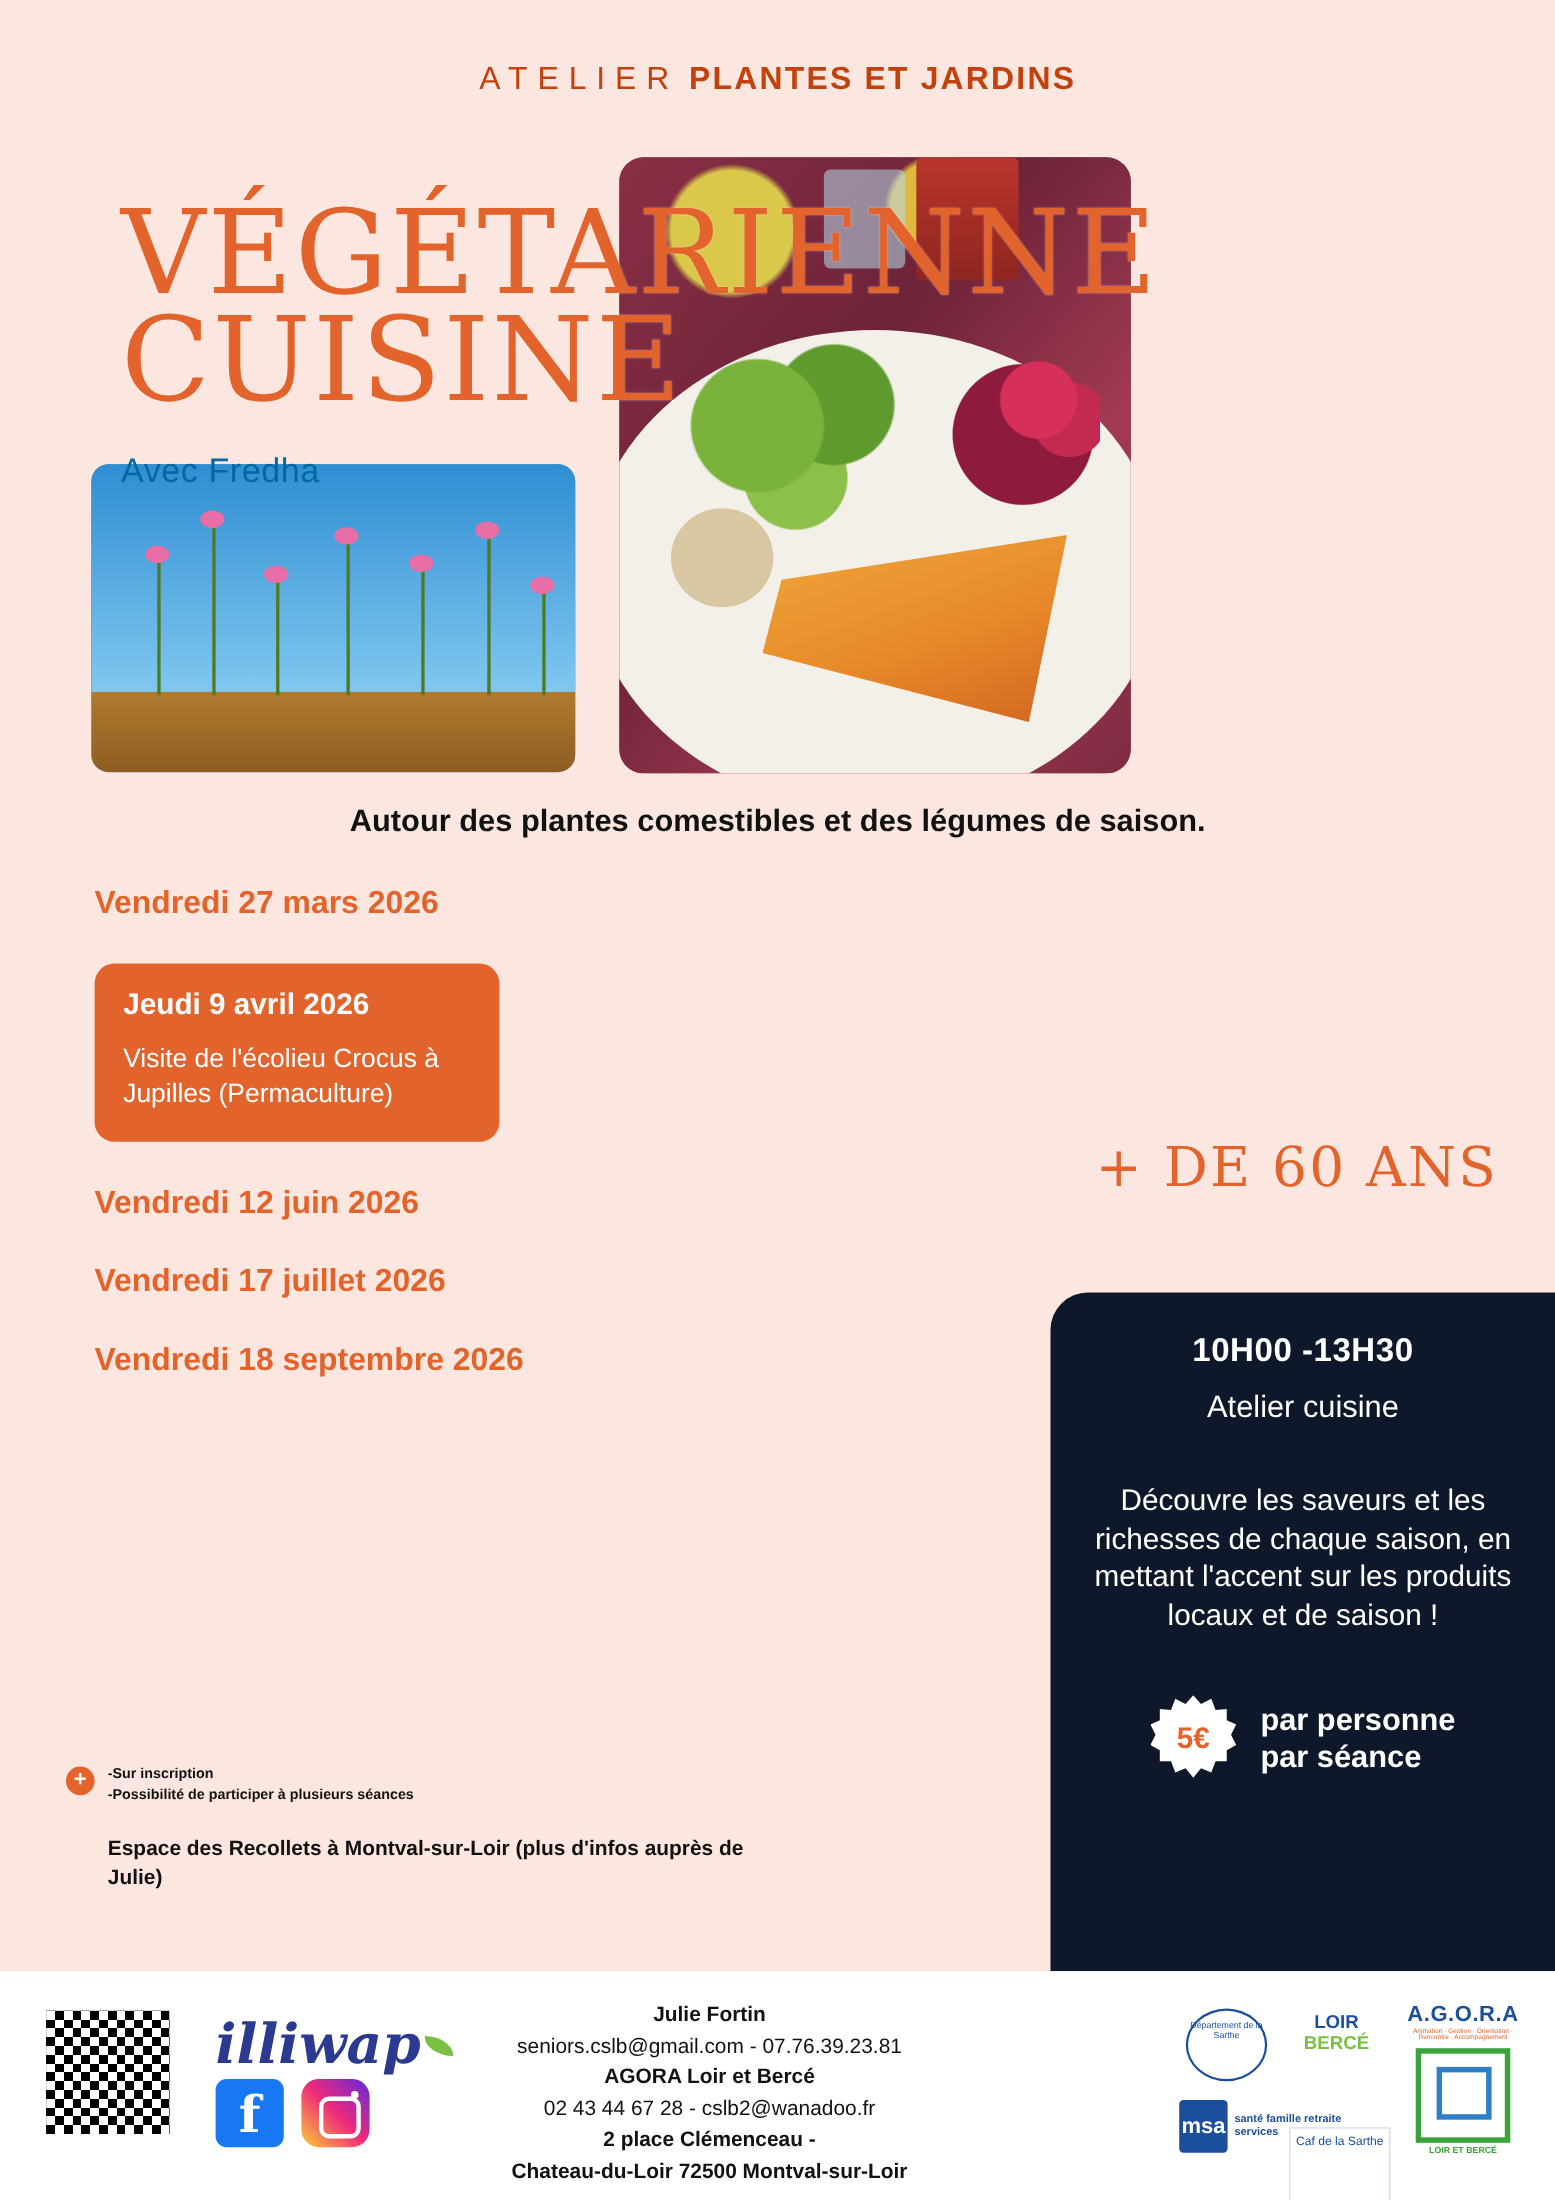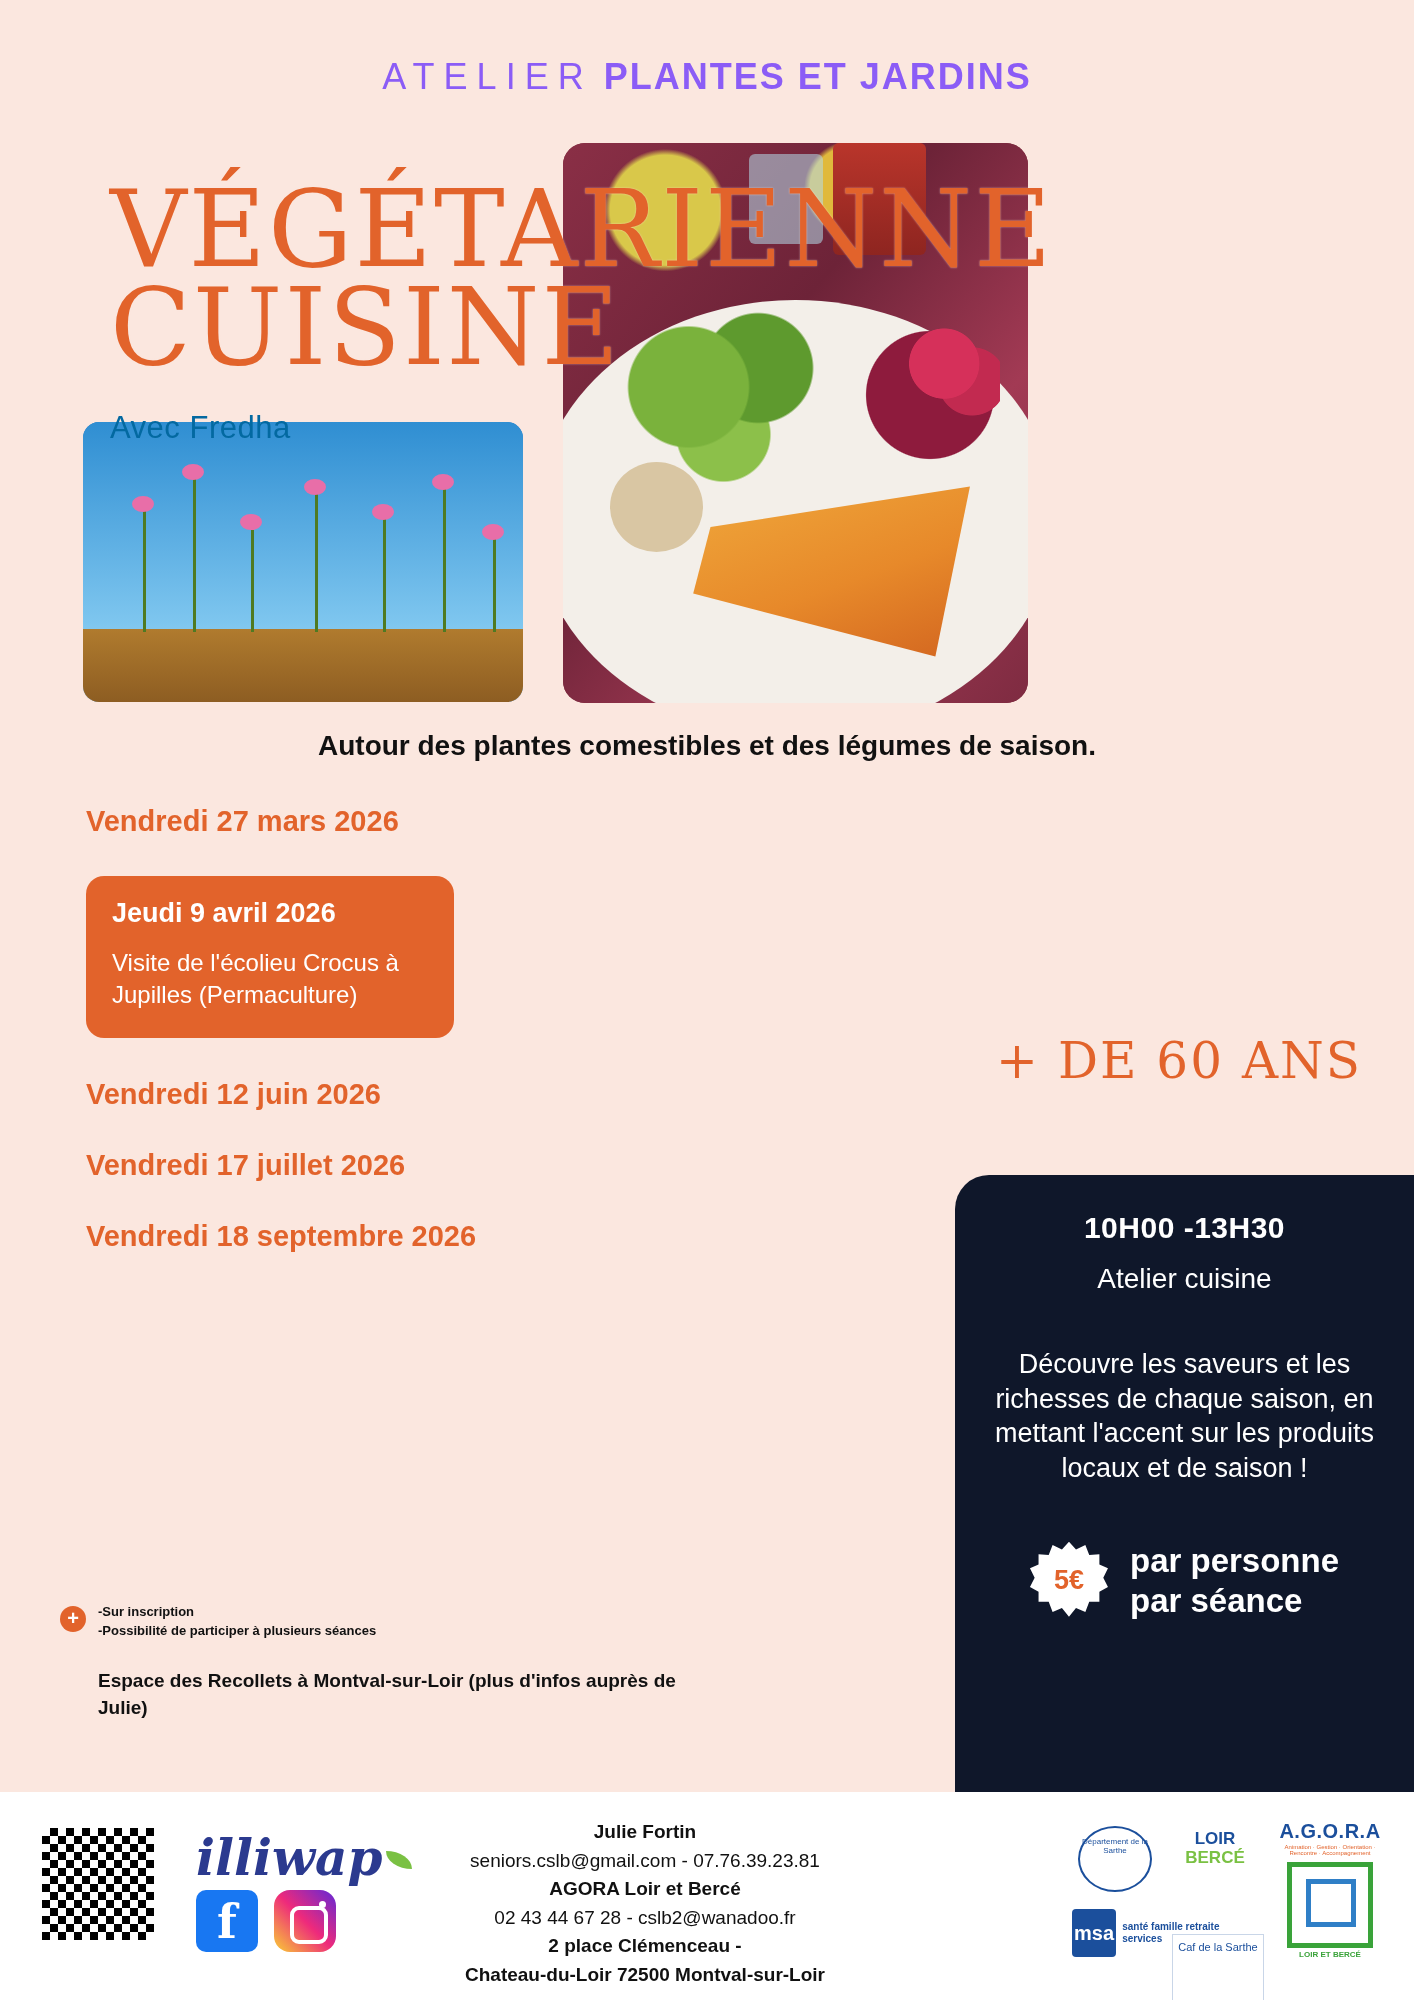--- a/index.html
+++ b/index.html
@@ -8,21 +8,21 @@
     background: #fbe7df;
     font-family: "Liberation Sans", sans-serif;
     overflow: hidden;
   }
   .poster { position: relative; width: 1414px; height: 2000px; background: #fbe7df; }
 
   
   .header {
     position: absolute; top: 56px; left: 0; width: 100%;
     text-align: center;
-    font-size: 36px; font-weight: 700; color: #8b5cf6;
+    font-size: 29px; font-weight: 700; color: #c2410c;
     letter-spacing: 1px;
   }
   .header .thin { font-weight: 400; letter-spacing: 9px; }
   .header .bold { font-weight: 700; letter-spacing: 2px; }
 
   
   .title-block {
     position: absolute; top: 175px; left: 110px; width: 1100px;
     z-index: 5; pointer-events: none;
   }
@@ -121,21 +121,21 @@
     position: absolute; inset: 0; background: #fff;
     clip-path: polygon(50% 0%,59% 10%,71% 4%,76% 17%,89% 16%,89% 29%,100% 34%,94% 46%,
                        100% 58%,89% 64%,89% 77%,76% 77%,71% 90%,59% 85%,50% 96%,
                        41% 85%,29% 90%,24% 77%,11% 77%,11% 64%,0% 58%,6% 46%,
                        0% 34%,11% 29%,11% 16%,24% 17%,29% 4%,41% 10%);
   }
   .price-badge .ptxt {
     position: absolute; inset: 0; display: flex; align-items: center; justify-content: center;
     color: #e2632b; font-weight: 700; font-size: 27px;
   }
-  .price-text { text-align: left; font-size: 33px; font-weight: 700; line-height: 1.2; }
+  .price-text { text-align: left; font-size: 28px; font-weight: 700; line-height: 1.2; }
 
   
   .footer {
     position: absolute; bottom: 0; left: 0; width: 1414px; height: 208px;
     background: #fff;
   }
   .qr {
     position: absolute; left: 42px; top: 36px;
     width: 112px; height: 112px;
     background:

